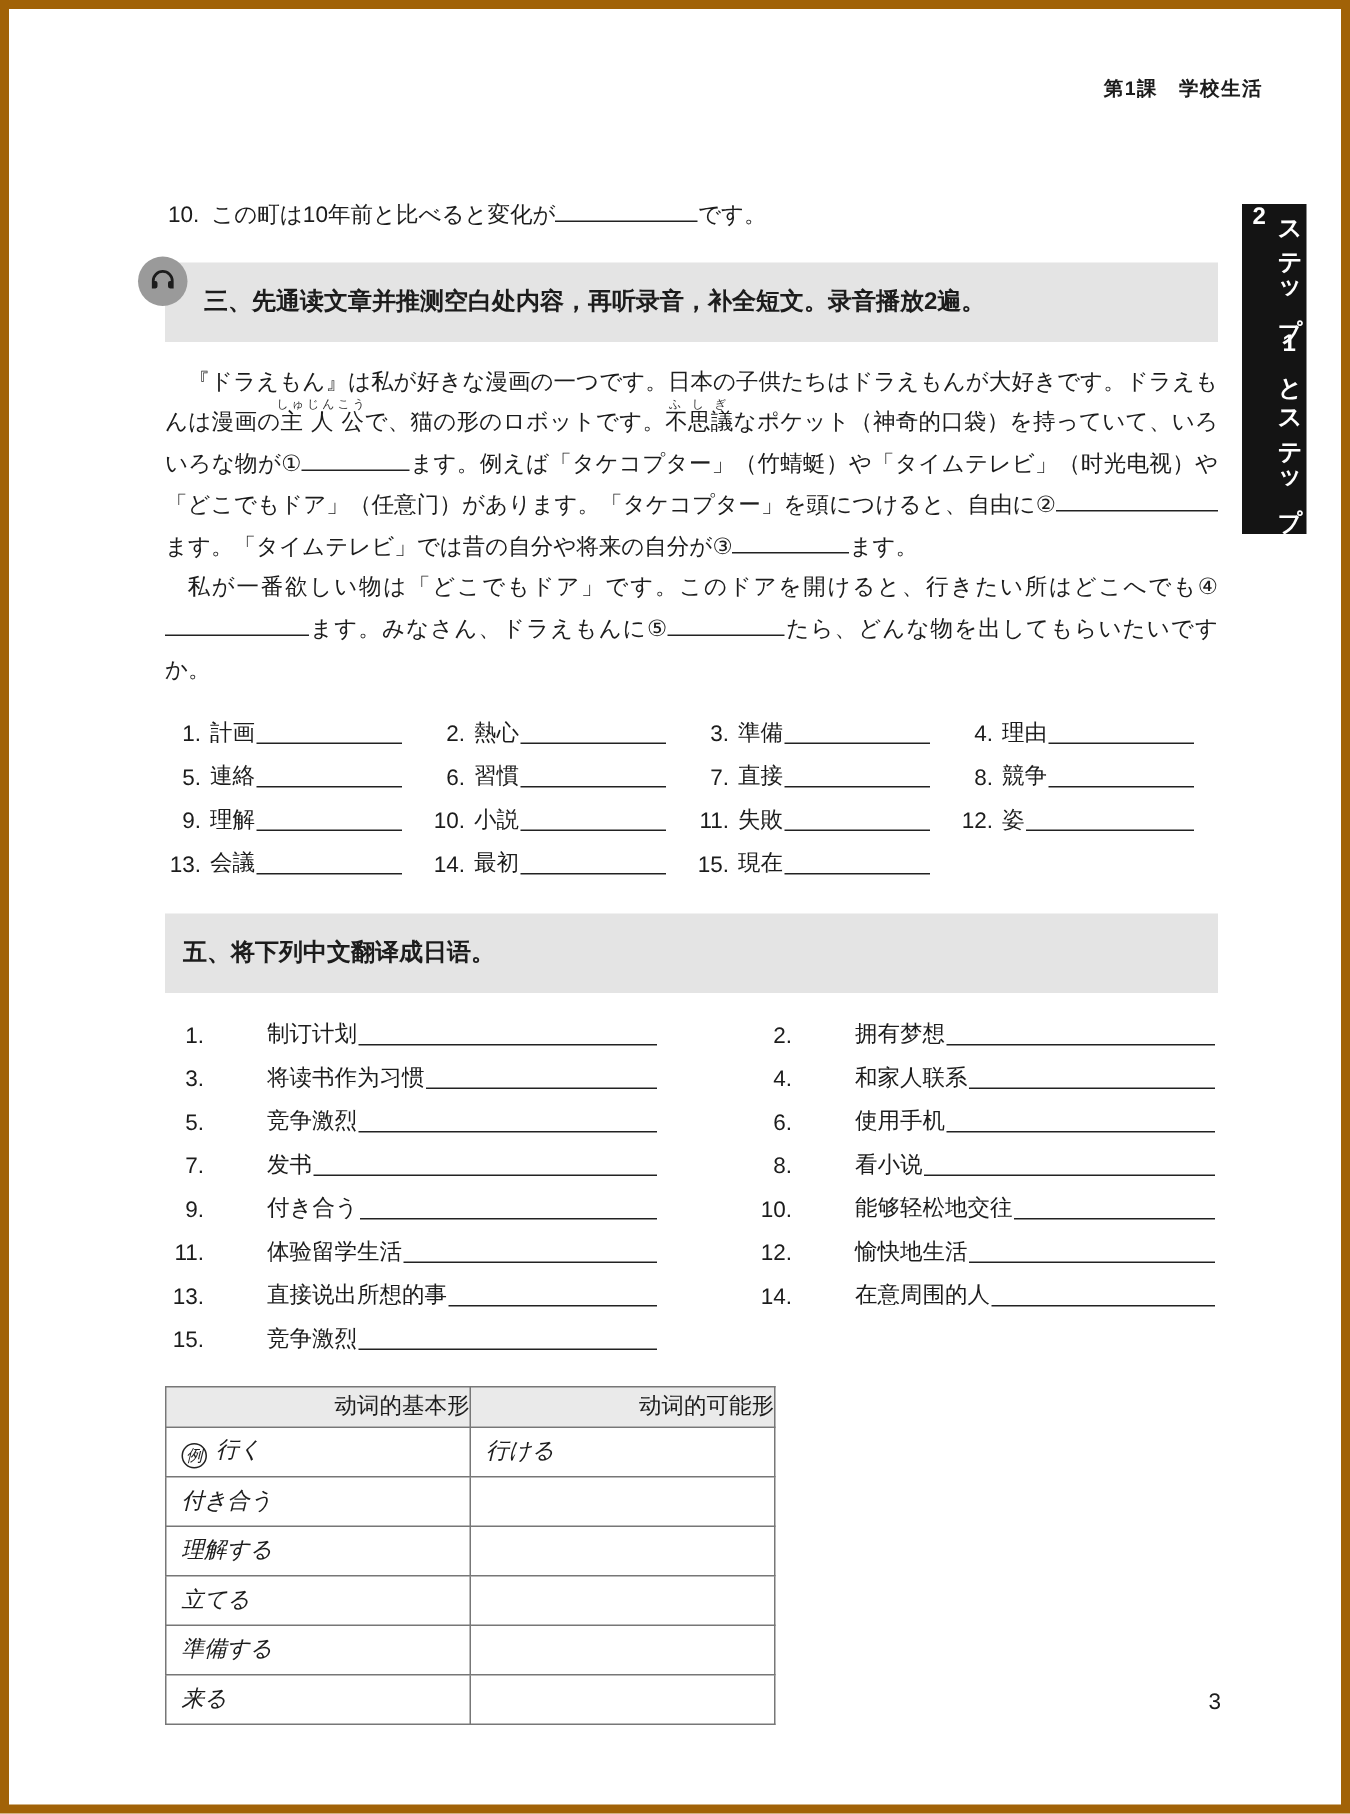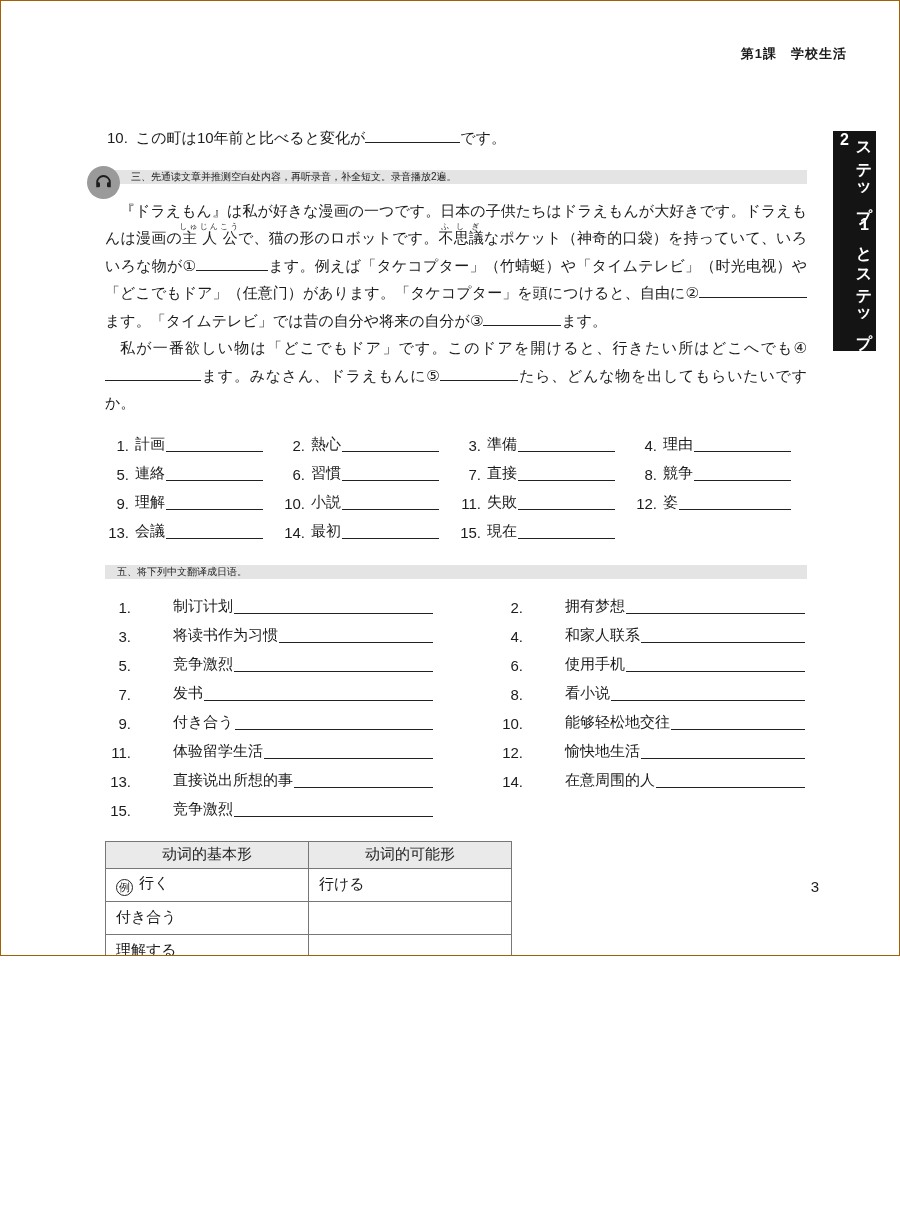--- a/index.html
+++ b/index.html
@@ -3,23 +3,23 @@
 <meta charset="utf-8">
 <style>
   * { margin:0; padding:0; box-sizing:border-box; }
   body {
     background:#ffffff;
     font-family:"Liberation Sans","DejaVu Sans",sans-serif;
     color:#1c1c1c;
   }
   .page {
     position:relative;
-    width:900px; height:956px;
+    width:900px; height:1209px;
     background:#ffffff;
-    border:1px solid #a16207;
+    border:6px solid #a16207;
     overflow:hidden;
   }
   
   .running-head {
     position:absolute; top:44px; right:52px;
     font-size:13px; font-weight:bold; letter-spacing:1px;
   }
   
   .side-tab {
     position:absolute; top:130px; right:23px;
@@ -38,22 +38,22 @@
   .blank {
     display:inline-block; height:15px;
     border-bottom:1px solid #222;
     vertical-align:baseline;
   }
   .w72{width:72px;} .w78{width:78px;} .w95{width:95px;}
   .w96{width:96px;} .w108{width:108px;}
   
   .sec-bar {
     background:#e4e4e4;
-    font-size:10px; font-weight:normal;
-    padding:0 12px;
+    font-size:16px; font-weight:bold;
+    padding:16px 12px;
     position:relative;
   }
   .sec-bar.with-icon { padding-left:26px; }
   .audio-badge {
     position:absolute; left:-18px; top:-4px;
     width:33px; height:33px; border-radius:50%;
     background:#9a9a9a;
     display:flex; align-items:center; justify-content:center;
   }
   .audio-badge svg { width:21px; height:21px; fill:#1c1c1c; }
@@ -84,23 +84,23 @@
   .trans-item .fill-line { flex:1; border-bottom:1px solid #222; margin:0 2px 2px 1px; }
   
   .verb-table {
     margin-top:9px;
     border-collapse:collapse;
     font-size:15px;
   }
   .verb-table th, .verb-table td { border:1px solid #777; }
   .verb-table th {
     width:203px; height:27px;
-    background:#eaeaea; font-weight:normal; text-align:center;
-  }
-  .verb-table td { height:33px; padding-left:10px; text-align:left; }
+    background:#eaeaea; font-weight:normal; text-align:right;
+  }
+  .verb-table td { height:33px; padding-left:10px; text-align:left;font-style:italic; }
   .rei-badge {
     display:inline-flex; align-items:center; justify-content:center;
     width:17px; height:17px; border:1px solid #222; border-radius:50%;
     font-size:11px; margin-right:6px; vertical-align:-3px;
   }
   .page-number {
     position:absolute; right:80px; bottom:60px;
     font-size:15px;
   }
 </style>
@@ -346,20 +346,24 @@
         </tr>
         <tr>
           <td>理解する</td>
           <td></td>
         </tr>
         <tr>
           <td>立てる</td>
           <td></td>
         </tr>
         <tr>
+          <td>準備する</td>
+          <td></td>
+        </tr>
+        <tr>
           <td>来る</td>
           <td></td>
         </tr>
       </tbody>
     </table>
 
   </div>
 
   <div class="page-number">3</div>
 

